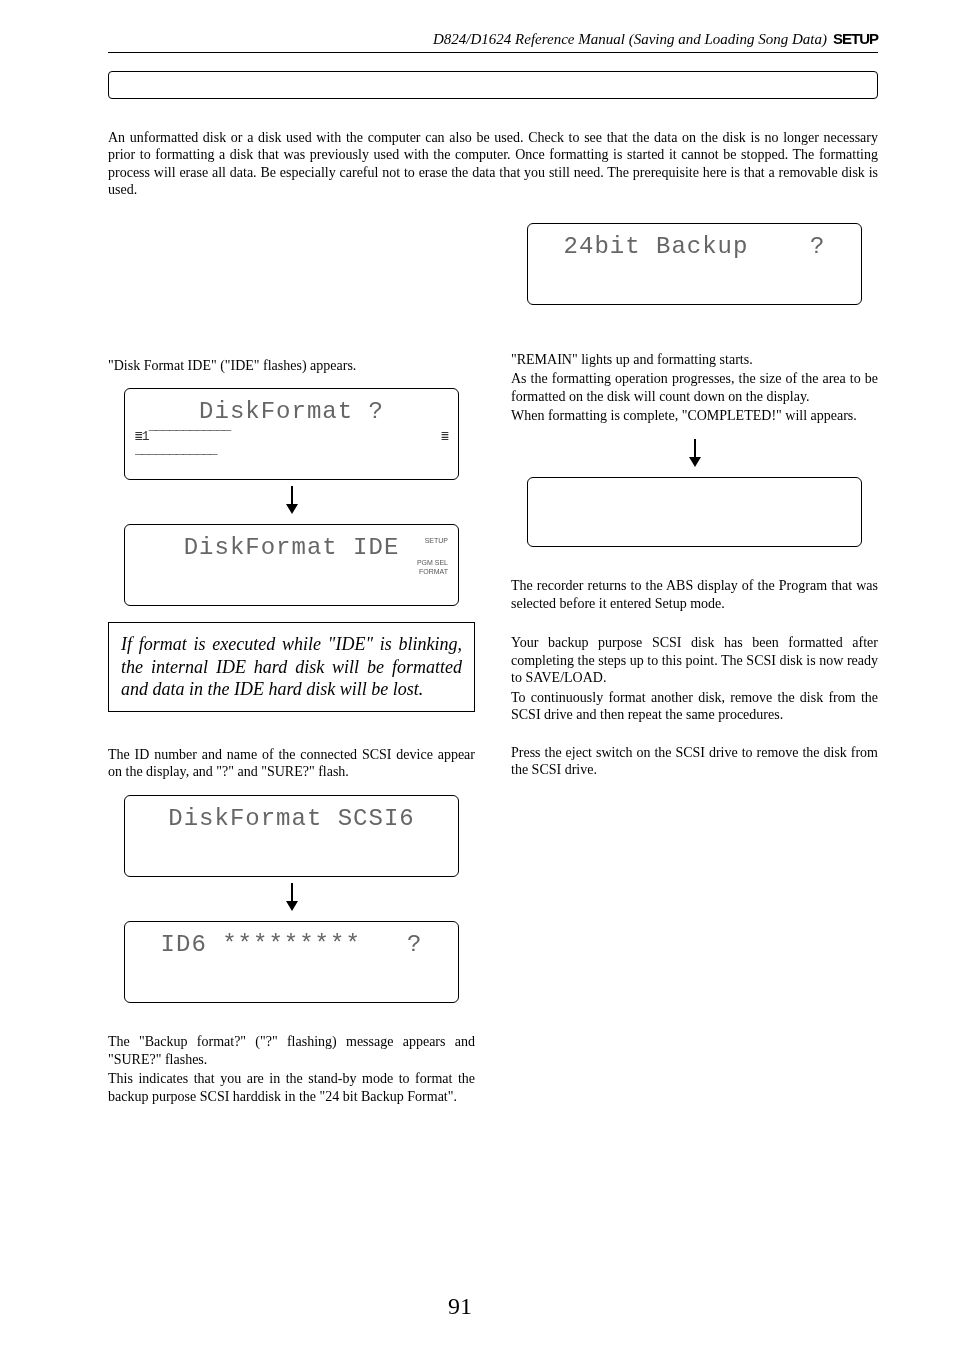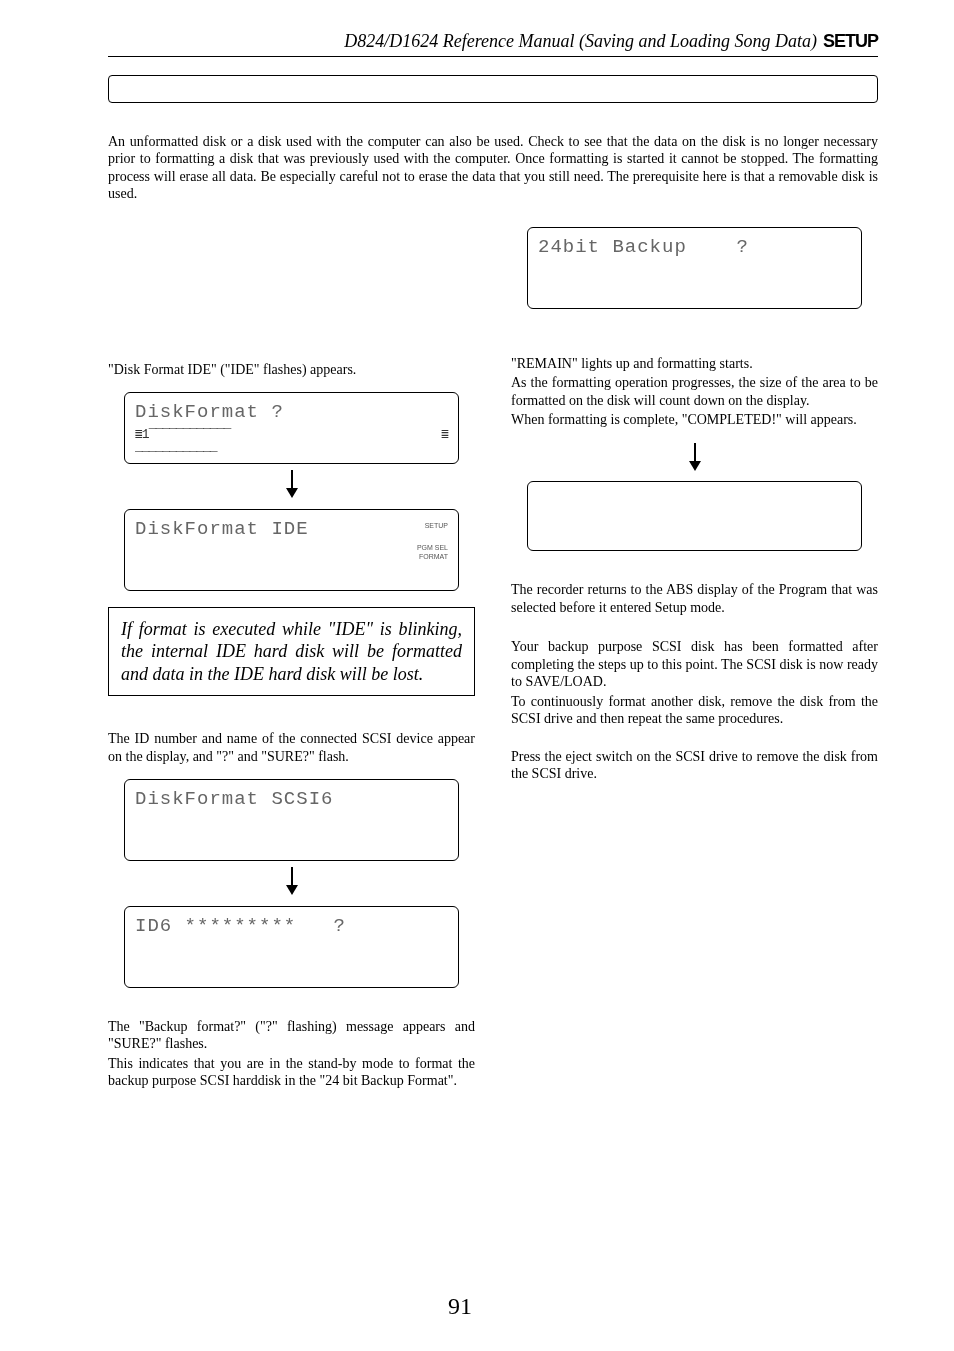--- a/index.html
+++ b/index.html
@@ -19,21 +19,21 @@
     position: relative;
   }
   .header-line {
     display: flex;
     justify-content: flex-end;
     align-items: baseline;
     border-bottom: 1.5px solid #000;
     padding-bottom: 3px;
     margin-bottom: 4px;
     font-style: italic;
-    font-size: 18px;
+    font-size: 15px;
   }
   .brand {
     font-style: normal;
     font-weight: 900;
     font-family: Arial, sans-serif;
     letter-spacing: -1px;
     margin-left: 6px;
   }
   .notice-box {
     border: 1px solid #000;
@@ -59,24 +59,25 @@
   .lcd-box {
     border: 1px solid #000;
     border-radius: 6px;
     padding: 8px 10px 20px 10px;
     min-height: 52px;
     position: relative;
     margin: 6px 0;
   }
   .lcd-text {
     font-family: "Courier New", monospace;
-    font-size: 19px;
+    font-size: 24px;
     letter-spacing: 1px;
     color: #666;
     white-space: pre;
+    text-align: center;
   }
   .lcd-meter {
     font-family: "Courier New", monospace;
     font-size: 13px;
     color: #333;
     letter-spacing: -1px;
   }
   .down-arrow {
     text-align: center;
   }
@@ -133,21 +134,21 @@
 
   <div class="columns">
 
     <div class="col">
 
       <div style="height:140px"></div>
 
       <div class="block">"Disk Format IDE" ("IDE" flashes) appears.</div>
 
       <div style="padding: 0 16px;">
-        <div class="lcd-box" style="padding-bottom:8px;">
+        <div class="lcd-box" style="padding-bottom:21px;">
           <div class="lcd-text">DiskFormat ?</div>
           <div style="display:flex;justify-content:space-between;margin-top:2px;">
             <span class="lcd-meter">≣<span>1</span>‾‾‾‾‾‾‾‾‾‾‾‾</span>
             <span class="lcd-meter">≣</span>
           </div>
           <div class="lcd-meter" style="margin-top:-4px;">  ____________</div>
         </div>
 
         <div class="down-arrow">
           <svg width="20" height="28">

